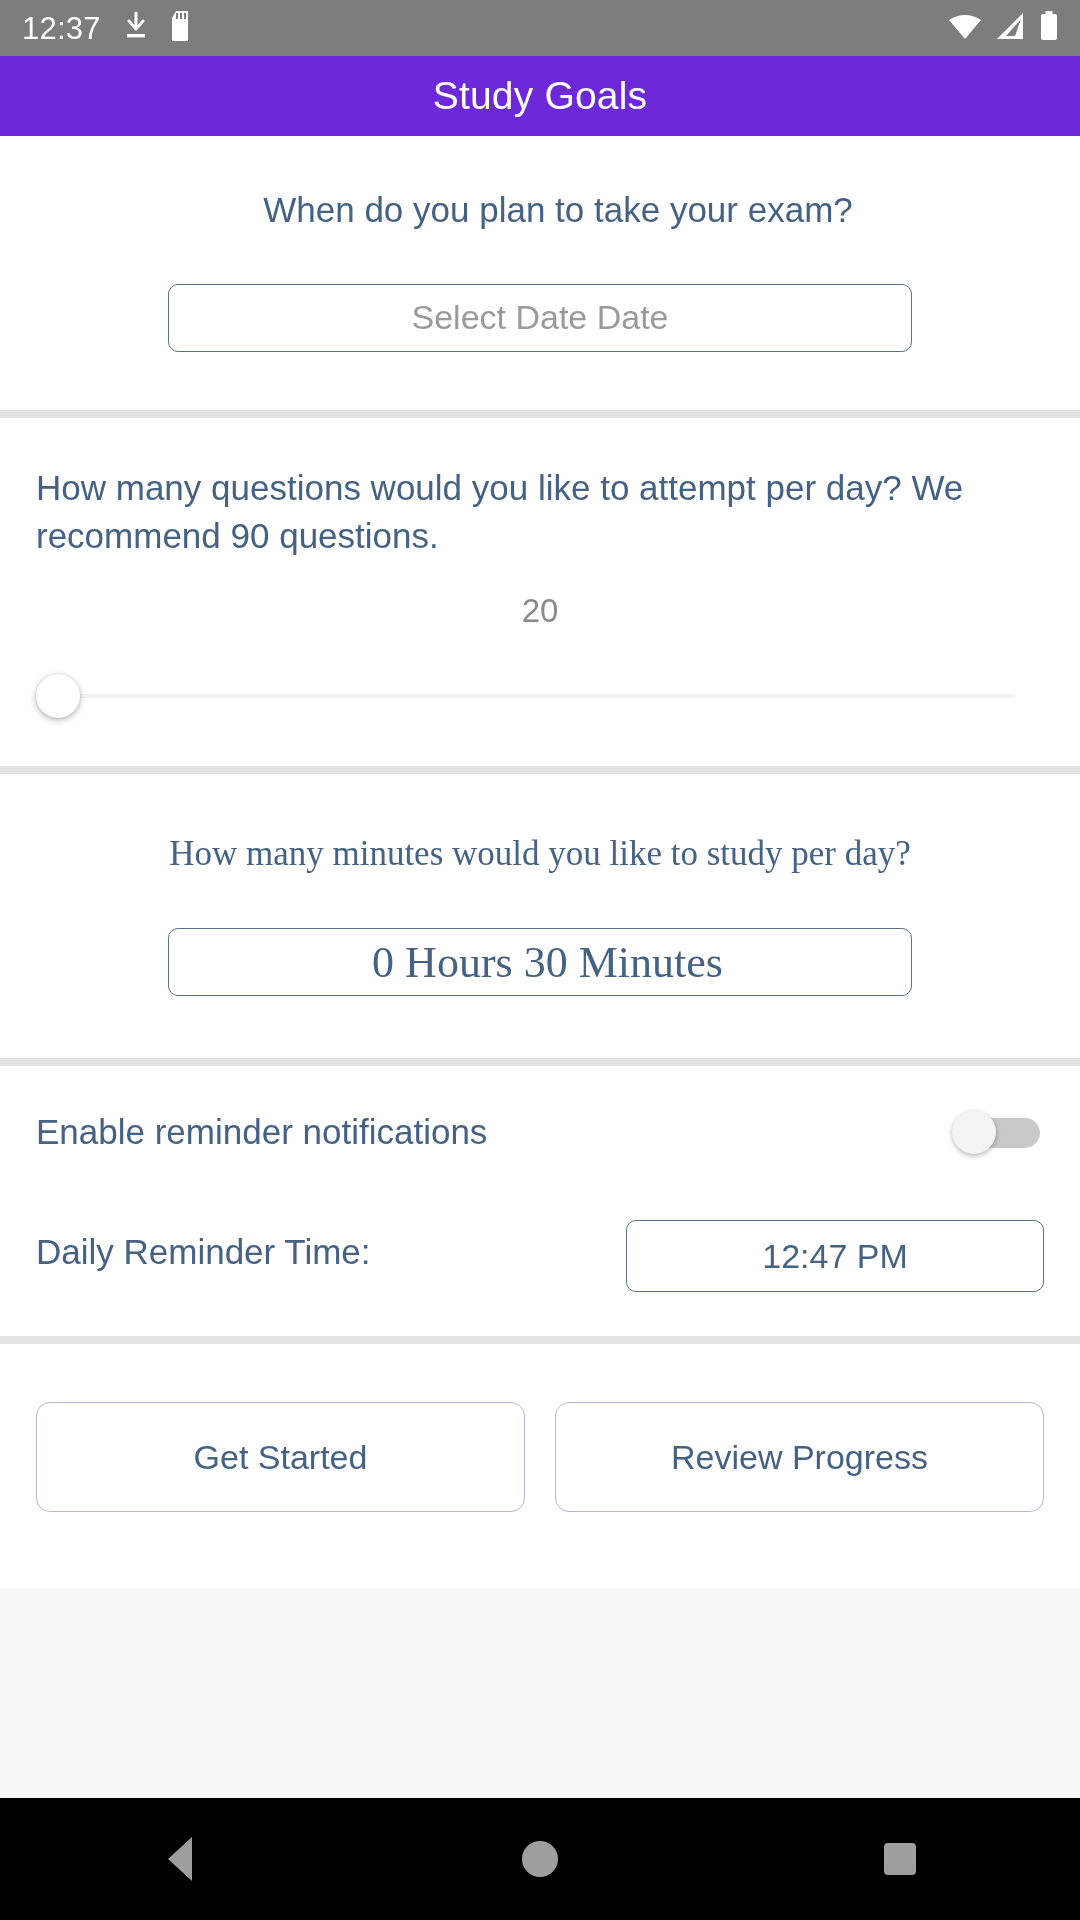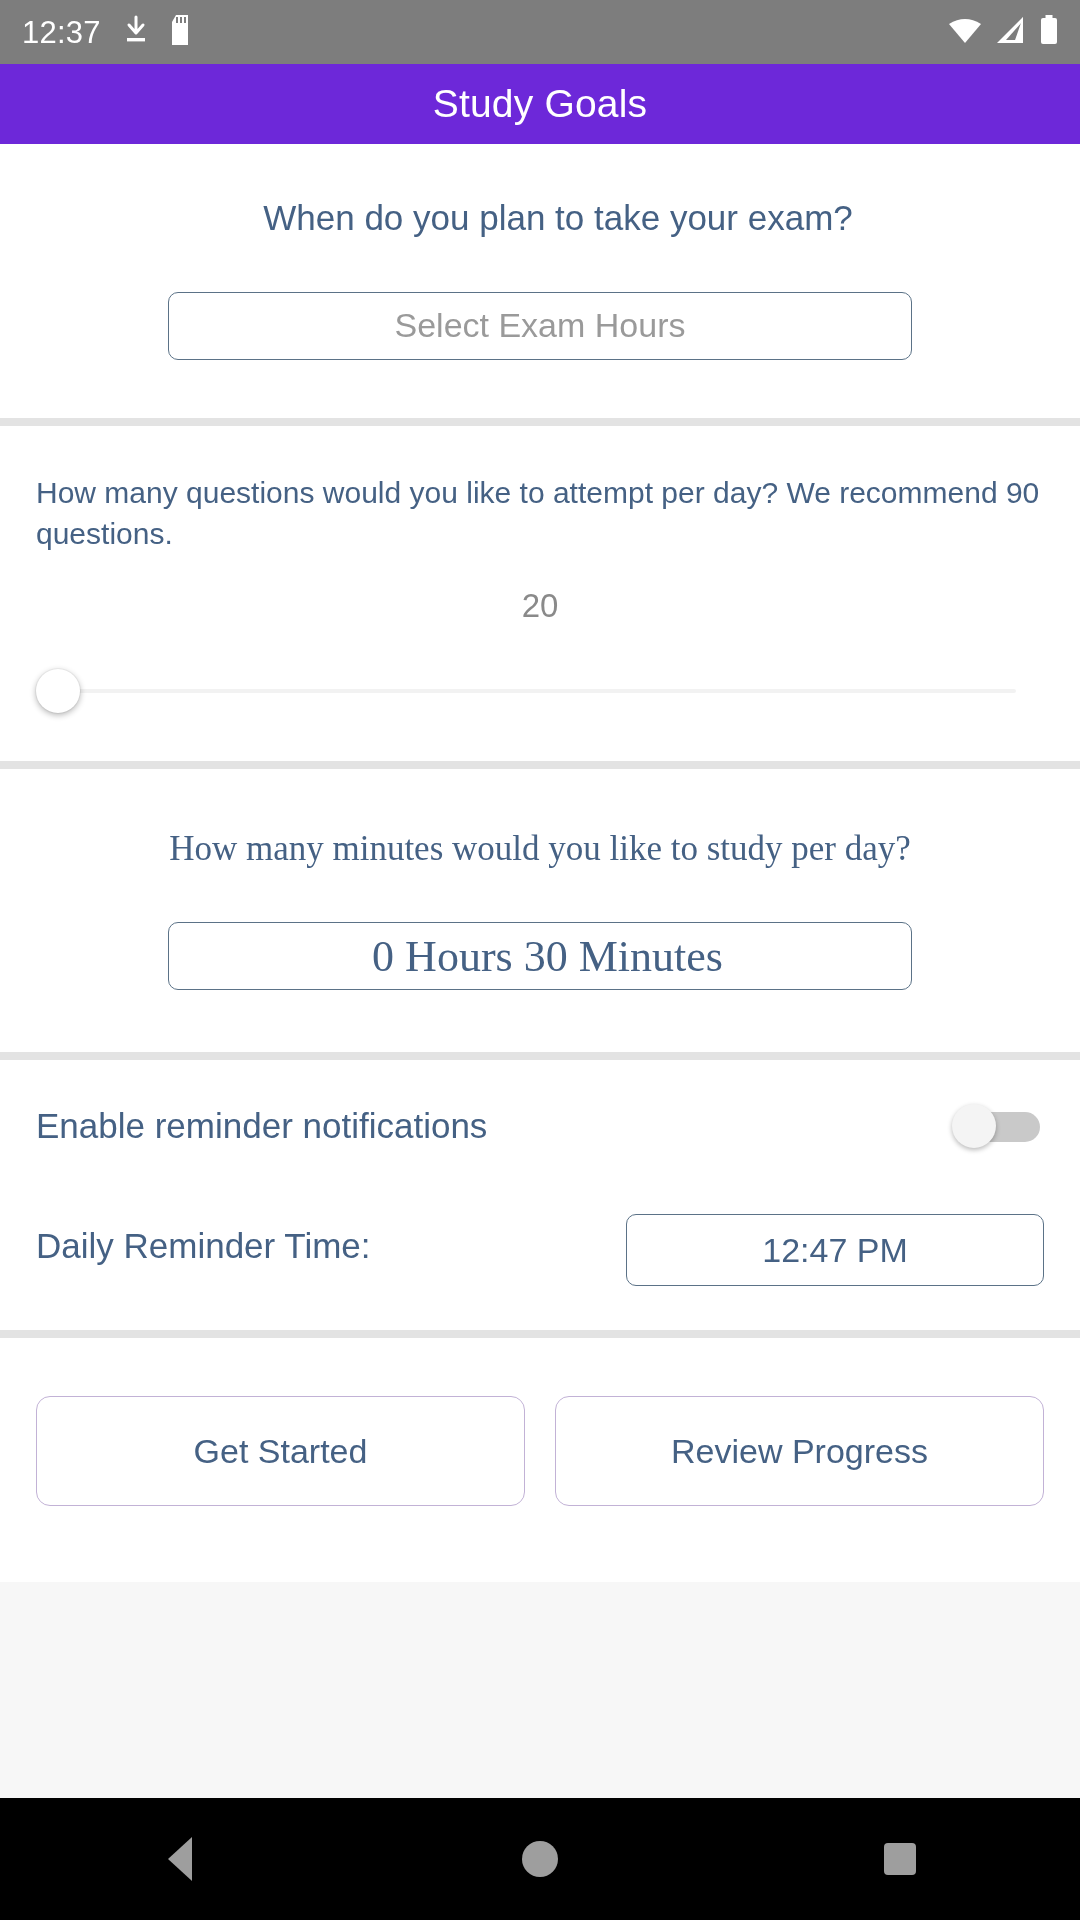--- a/index.html
+++ b/index.html
@@ -16,21 +16,21 @@
     position: relative;
     width: 1080px;
     height: 1920px;
     background: #f7f7f7;
     display: flex;
     flex-direction: column;
   }
 
   
   .status-bar {
-    height: 64px;
+    height: 56px;
     background: #7d7d7d;
     display: flex;
     align-items: center;
     padding: 1px 22px;
     flex: 0 0 auto;
   }
   .status-left {
     display: flex;
     align-items: center;
     gap: 22px;
@@ -118,21 +118,21 @@
     font-size: 44px;
     margin-left: 15px;
   }
 
   
   .sec-questions {
     padding: 46px 36px 40px 36px;
   }
   .q-left {
     color: #456184;
-    font-size: 30px;
+    font-size: 35px;
     line-height: 1.38;
     text-align: left;
   }
   .slider-value {
     margin-top: 32px;
     text-align: center;
     color: #8a8a8a;
     font-size: 33px;
   }
   .slider-wrap {
@@ -332,21 +332,21 @@
 
   <div class="app-bar">
     <span class="app-bar-title">Study Goals</span>
   </div>
 
   <div class="content">
 
     <div class="card sec-exam">
       <div class="q-center">When do you plan to take your exam?</div>
       <div class="field-outline">
-        <span class="field-placeholder">Select Exam Hours</span>
+        <span class="field-placeholder">Select Date Date</span>
       </div>
     </div>
 
     <div class="divider"></div>
 
     <div class="card sec-questions">
       <div class="q-left">How many questions would you like to attempt per day? We recommend 90 questions.</div>
       <div class="slider-value">20</div>
       <div class="slider-wrap">
         <div class="slider-track"></div>

